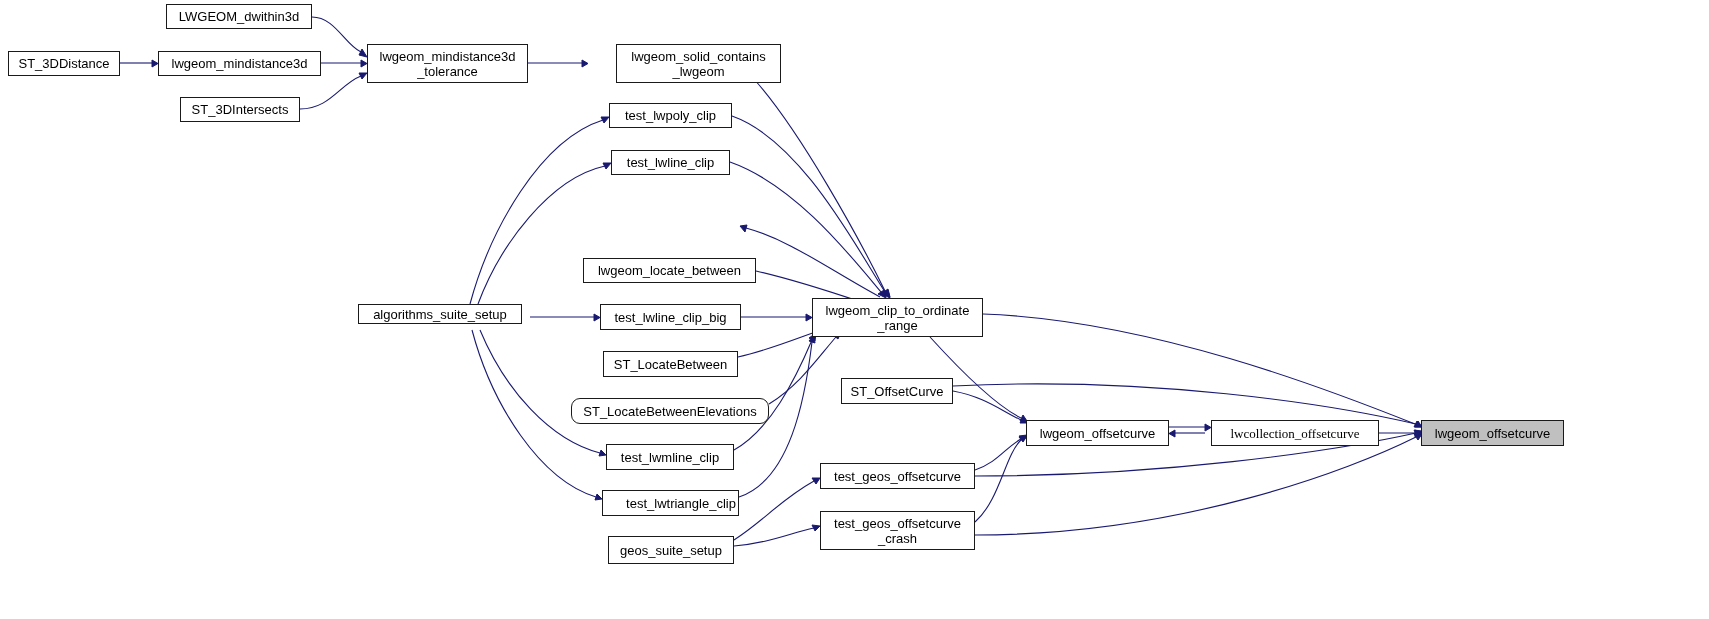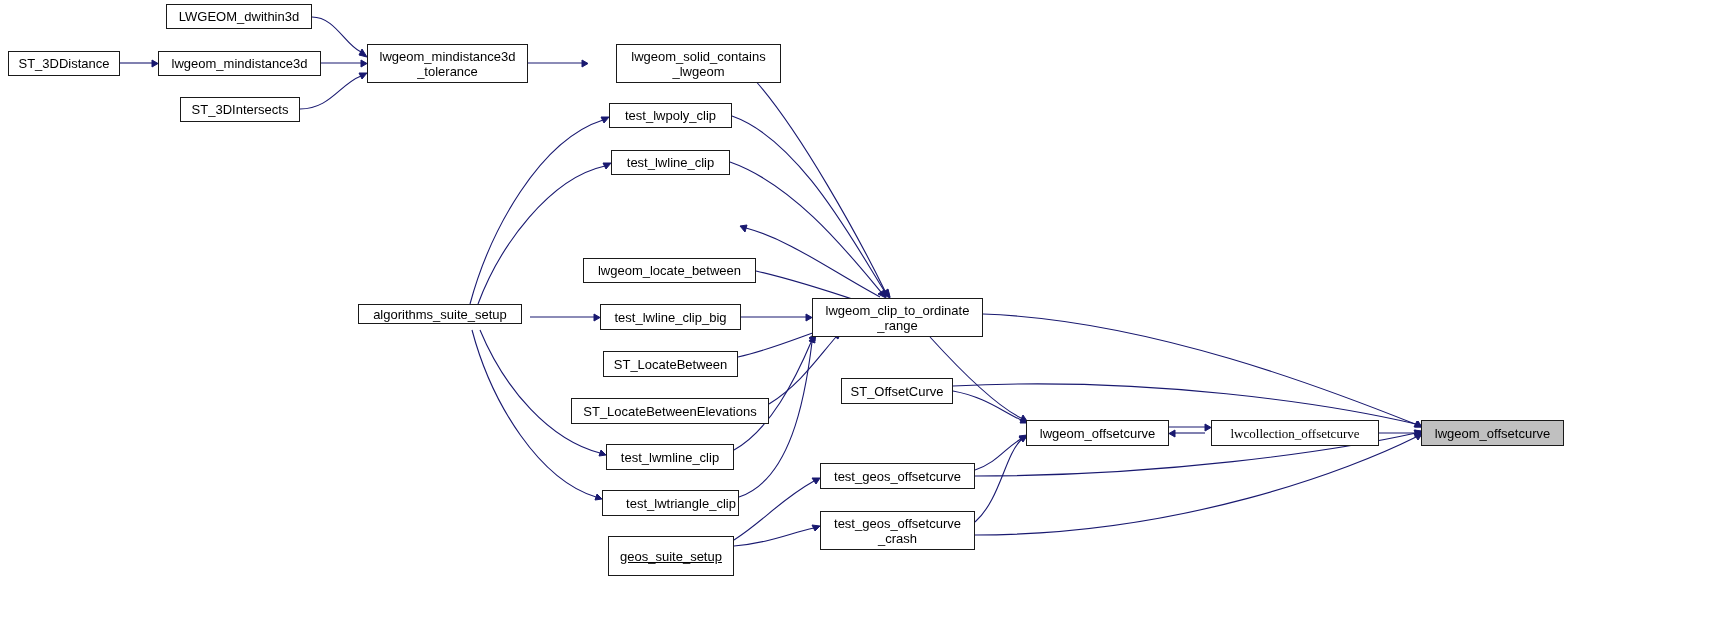--- a/index.html
+++ b/index.html
@@ -160,24 +160,24 @@
   <div class="node" style="left:367px;top:44px;width:161px;height:39px;">lwgeom_mindistance3d
 _tolerance</div>
   <div class="node" style="left:588px;top:44px;width:165px;height:39px;margin-left:28px;">lwgeom_solid_contains
 _lwgeom</div>
   <div class="node" style="left:609px;top:103px;width:123px;height:25px;">test_lwpoly_clip</div>
   <div class="node" style="left:611px;top:150px;width:119px;height:25px;">test_lwline_clip</div>
   <div class="node" style="left:583px;top:258px;width:173px;height:25px;">lwgeom_locate_between</div>
   <div class="node" style="left:358px;top:304px;width:164px;height:20px;">algorithms_suite_setup</div>
   <div class="node" style="left:600px;top:304px;width:141px;height:26px;">test_lwline_clip_big</div>
   <div class="node" style="left:603px;top:351px;width:135px;height:26px;">ST_LocateBetween</div>
-  <div class="node" style="left:571px;top:398px;width:198px;height:26px;">ST_LocateBetweenElevations</div>
+  <div class="node" style="left:571px;top:398px;width:198px;height:26px;border-radius:9px;">ST_LocateBetweenElevations</div>
   <div class="node" style="left:606px;top:444px;width:128px;height:26px;">test_lwmline_clip</div>
   <div class="node" style="left:602px;top:490px;width:137px;height:26px;padding-left:24px;">test_lwtriangle_clip</div>
-  <div class="node" style="left:608px;top:536px;width:126px;height:40px;text-decoration:underline;">geos_suite_setup</div>
+  <div class="node" style="left:608px;top:536px;width:126px;height:28px;">geos_suite_setup</div>
   <div class="node" style="left:812px;top:298px;width:171px;height:39px;">lwgeom_clip_to_ordinate
 _range</div>
   <div class="node" style="left:841px;top:378px;width:112px;height:26px;">ST_OffsetCurve</div>
   <div class="node" style="left:820px;top:463px;width:155px;height:26px;">test_geos_offsetcurve</div>
   <div class="node" style="left:820px;top:511px;width:155px;height:39px;">test_geos_offsetcurve
 _crash</div>
   <div class="node" style="left:1026px;top:420px;width:143px;height:26px;">lwgeom_offsetcurve</div>
   <div class="node" style="left:1211px;top:420px;width:168px;height:26px;font-family:Liberation Serif, serif;">lwcollection_offsetcurve</div>
   <div class="node highlight" style="left:1421px;top:420px;width:143px;height:26px;">lwgeom_offsetcurve</div>
 

